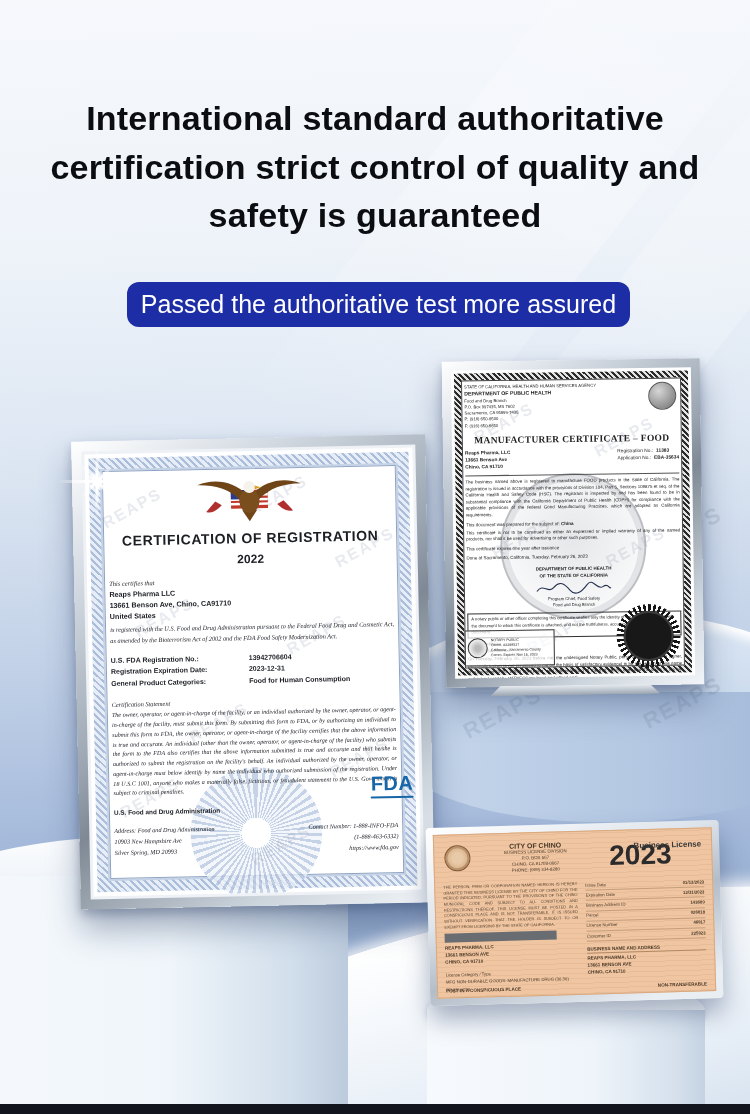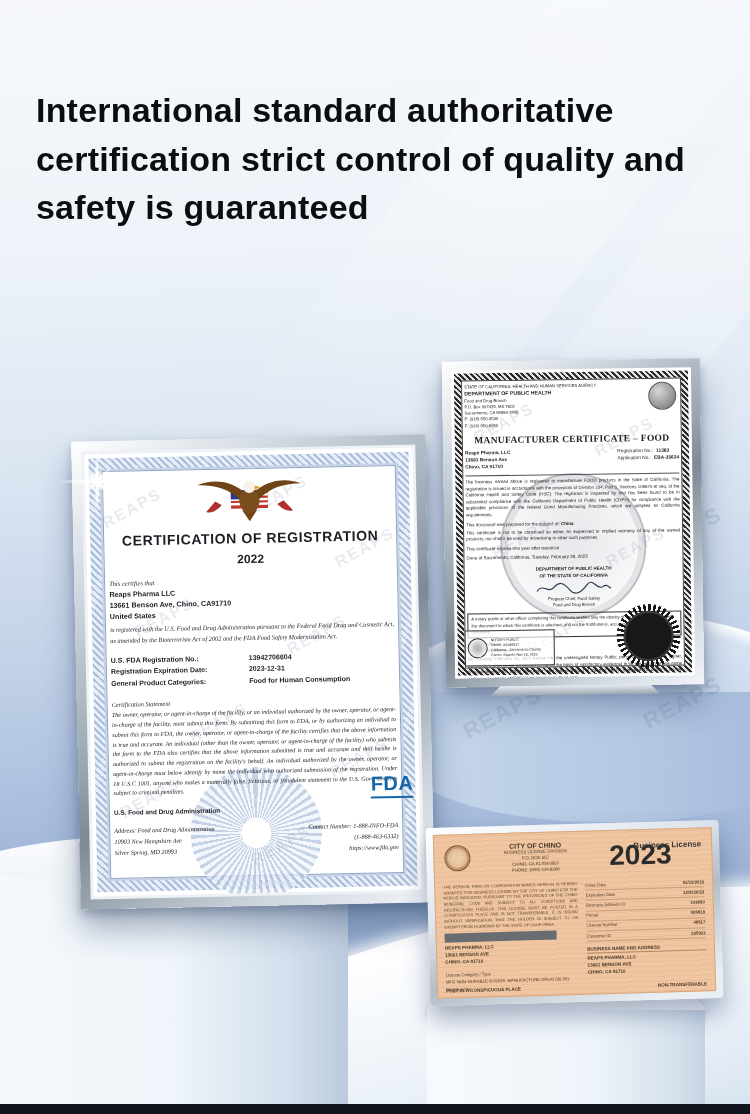--- a/index.html
+++ b/index.html
@@ -3,21 +3,21 @@
 <meta charset="utf-8">
 <style>
   html,body{margin:0;padding:0;background:#dfe7f2;}
   .canvas{position:relative;width:750px;height:1114px;overflow:hidden;
     font-family:"Liberation Sans",sans-serif;
     background:linear-gradient(178deg,#f6f8fc 0%,#eef3f9 22%,#dbe5f2 42%,#c3d2e8 58%,#a5badb 74%,#8ba3c7 88%,#7e96bb 100%);}
   .beam{position:absolute;pointer-events:none;background:linear-gradient(to bottom,rgba(255,255,255,0),rgba(255,255,255,.55),rgba(255,255,255,0));}
   .b1{width:190px;height:700px;left:430px;top:-160px;transform:rotate(38deg);opacity:.5;}
   .b2{width:120px;height:800px;left:620px;top:-100px;transform:rotate(38deg);opacity:.4;}
 
-  .headline{position:absolute;top:78px;left:28px;right:28px;margin:8px;
+  .headline{position:absolute;top:78px;left:28px;right:28px;margin:16px;text-align:center;
     font-size:34px;line-height:1.43;font-weight:bold;color:#0c0d10;letter-spacing:.2px;}
   .badge{position:absolute;top:282px;left:127px;width:503px;height:45px;background:#1d2da6;
     border-radius:12px;color:#fff;font-size:25px;display:flex;align-items:center;justify-content:center;}
 
   
   .platform-right{position:absolute;left:396px;top:612px;width:424px;height:158px;border-radius:50%;
     background:linear-gradient(#dde8f5,#bed0e8);box-shadow:inset 0 8px 10px rgba(255,255,255,.95),inset 0 -16px 22px rgba(110,135,175,.4);}
   .platform-right-body{position:absolute;left:396px;top:692px;width:424px;height:130px;
     background:linear-gradient(90deg,#c7d7ec,#b3c7e2 60%,#9fb6d6);border-radius:0 0 48% 48%/0 0 55% 55%;}
   .swoosh{position:absolute;left:-170px;top:930px;width:1250px;height:300px;
@@ -154,20 +154,21 @@
   .bl-foot{position:absolute;left:8px;right:8px;bottom:4px;display:flex;justify-content:space-between;font-size:4.6px;font-weight:bold;}
 </style>
 </head>
 <body>
 
 <div class="canvas">
   <div class="beam b1"></div>
   <div class="beam b2"></div>
 
   <h1 class="headline">International standard authoritative certification strict control of quality and safety is guaranteed</h1>
+  <div class="badge">Passed the authoritative test more assured</div>
 
   <span class="wm wm-bg" style="left:500px;top:470px;">REAPS</span>
   <span class="wm wm-bg" style="left:640px;top:520px;">REAPS</span>
   <span class="wm wm-bg" style="left:460px;top:700px;">REAPS</span>
   <span class="wm wm-bg" style="left:640px;top:690px;">REAPS</span>
 
   <div class="platform-right"></div>
   <div class="platform-right-body"></div>
   <div class="swoosh"></div>
   <div class="ped-left-top"></div>

